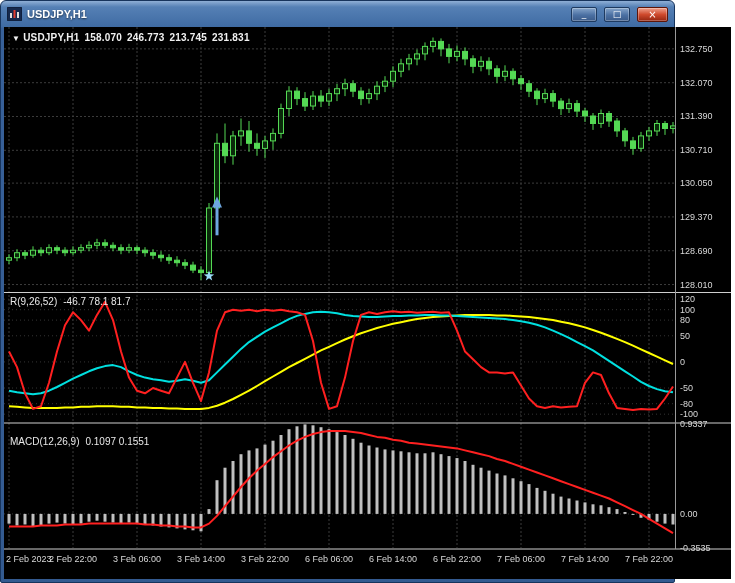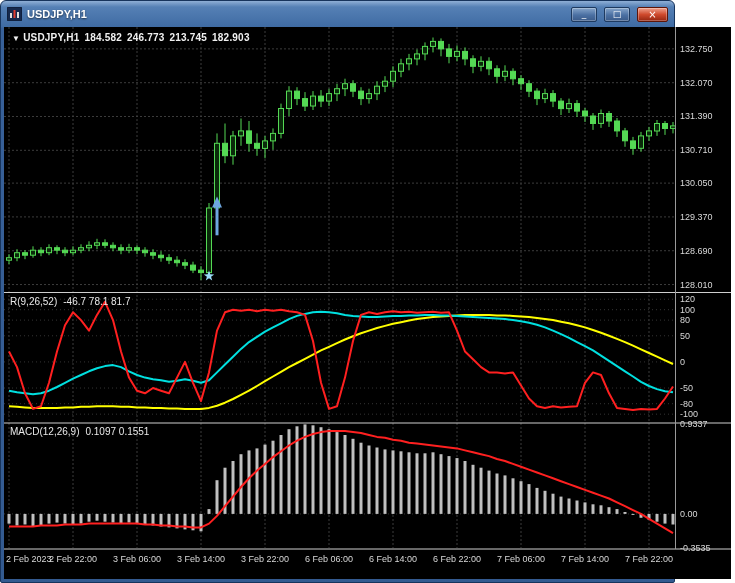--- a/index.html
+++ b/index.html
@@ -35,21 +35,21 @@
   .client{
     position:relative;width:727px;height:552px;background:#000000;overflow:hidden;
   }
   .overlay{position:absolute;color:#f0f0f0;white-space:nowrap;pointer-events:none;}
   .quote-header{left:8px;top:5px;font-size:10px;font-weight:bold;letter-spacing:.2px;}
   .quote-header span{margin-right:5px;}
   .quote-header .marker{font-size:8px;margin-right:3px;}
   .ind-label{font-size:10px;color:#e8e8e8;}
   .ind-label span{margin-right:6px;}
   .osc-label{left:6px;top:269px;}
-  .macd-label{left:6px;top:399px;}
+  .macd-label{left:6px;top:409px;}
 </style>
 </head>
 <body>
 
 <div class="window">
   <div class="titlebar">
     <span class="app-icon">
       <svg width="15" height="14" viewBox="0 0 15 14">
         <rect x="0" y="0" width="15" height="14" rx="2" fill="#16294d" stroke="#0a1830"></rect>
         <rect x="3" y="6" width="2" height="5" fill="#e0e0e0"></rect>
@@ -384,21 +384,21 @@
         <text x="453" y="535" fill="#d8d8d8" font-size="9" text-anchor="middle" font-family="&quot;Liberation Sans&quot;,sans-serif">6 Feb 22:00</text>
         <text x="517" y="535" fill="#d8d8d8" font-size="9" text-anchor="middle" font-family="&quot;Liberation Sans&quot;,sans-serif">7 Feb 06:00</text>
         <text x="581" y="535" fill="#d8d8d8" font-size="9" text-anchor="middle" font-family="&quot;Liberation Sans&quot;,sans-serif">7 Feb 14:00</text>
         <text x="645" y="535" fill="#d8d8d8" font-size="9" text-anchor="middle" font-family="&quot;Liberation Sans&quot;,sans-serif">7 Feb 22:00</text>
         <line x1="213" y1="208.3" x2="213" y2="178.5" stroke="#6ea6e0" stroke-width="3"></line>
         <polygon points="213,169.5 208,180.5 218,180.5" fill="#6ea6e0"></polygon>
         <polygon points="205.0,243.6 206.3,247.3 210.2,247.4 207.1,249.8 208.2,253.5 205.0,251.3 201.8,253.5 202.9,249.8 199.8,247.4 203.7,247.3" fill="#9adcf8"></polygon>
       </svg>
 
     <div class="overlay quote-header">
-      <span class="marker">▼</span><span>USDJPY,H1</span><span>184.582</span><span>246.773</span><span>213.745</span><span>182.903</span>
+      <span class="marker">▼</span><span>USDJPY,H1</span><span>158.070</span><span>246.773</span><span>213.745</span><span>231.831</span>
     </div>
 
     <div class="overlay ind-label osc-label">
       <span>R(9,26,52)</span><span>-46.7 78.1 81.7</span>
     </div>
 
     <div class="overlay ind-label macd-label">
       <span>MACD(12,26,9)</span><span>0.1097 0.1551</span>
     </div>
   </div>

